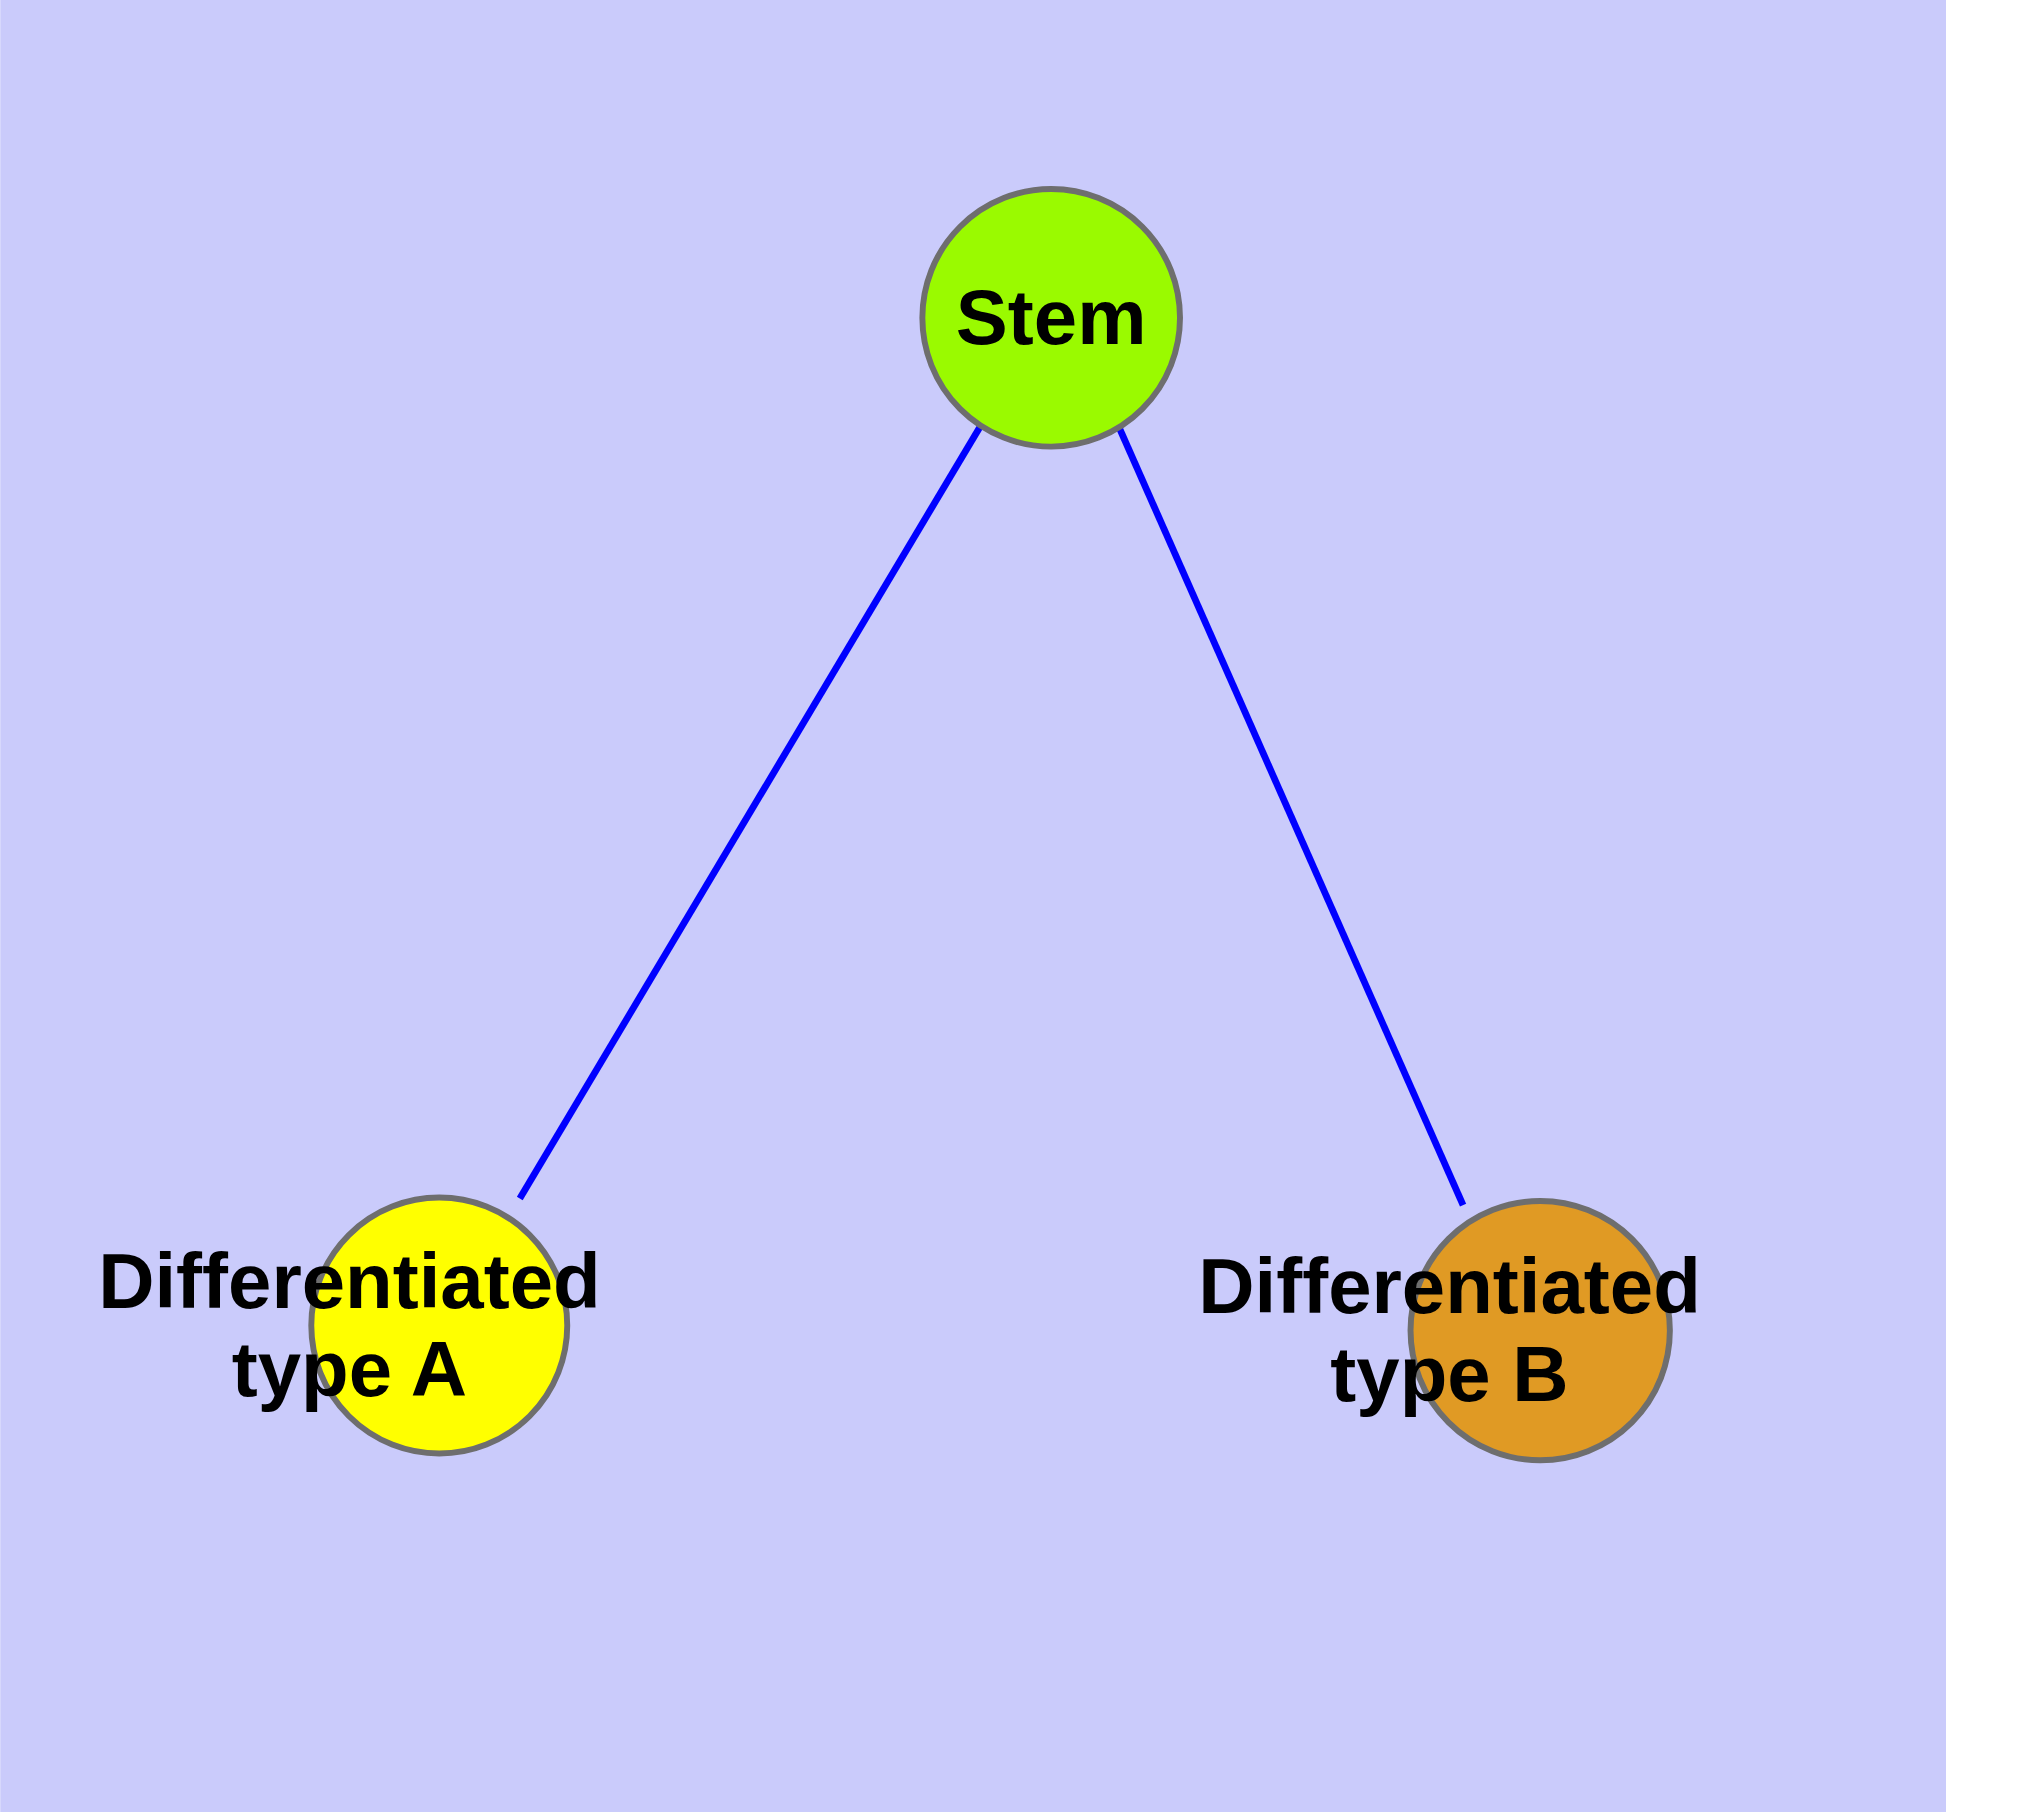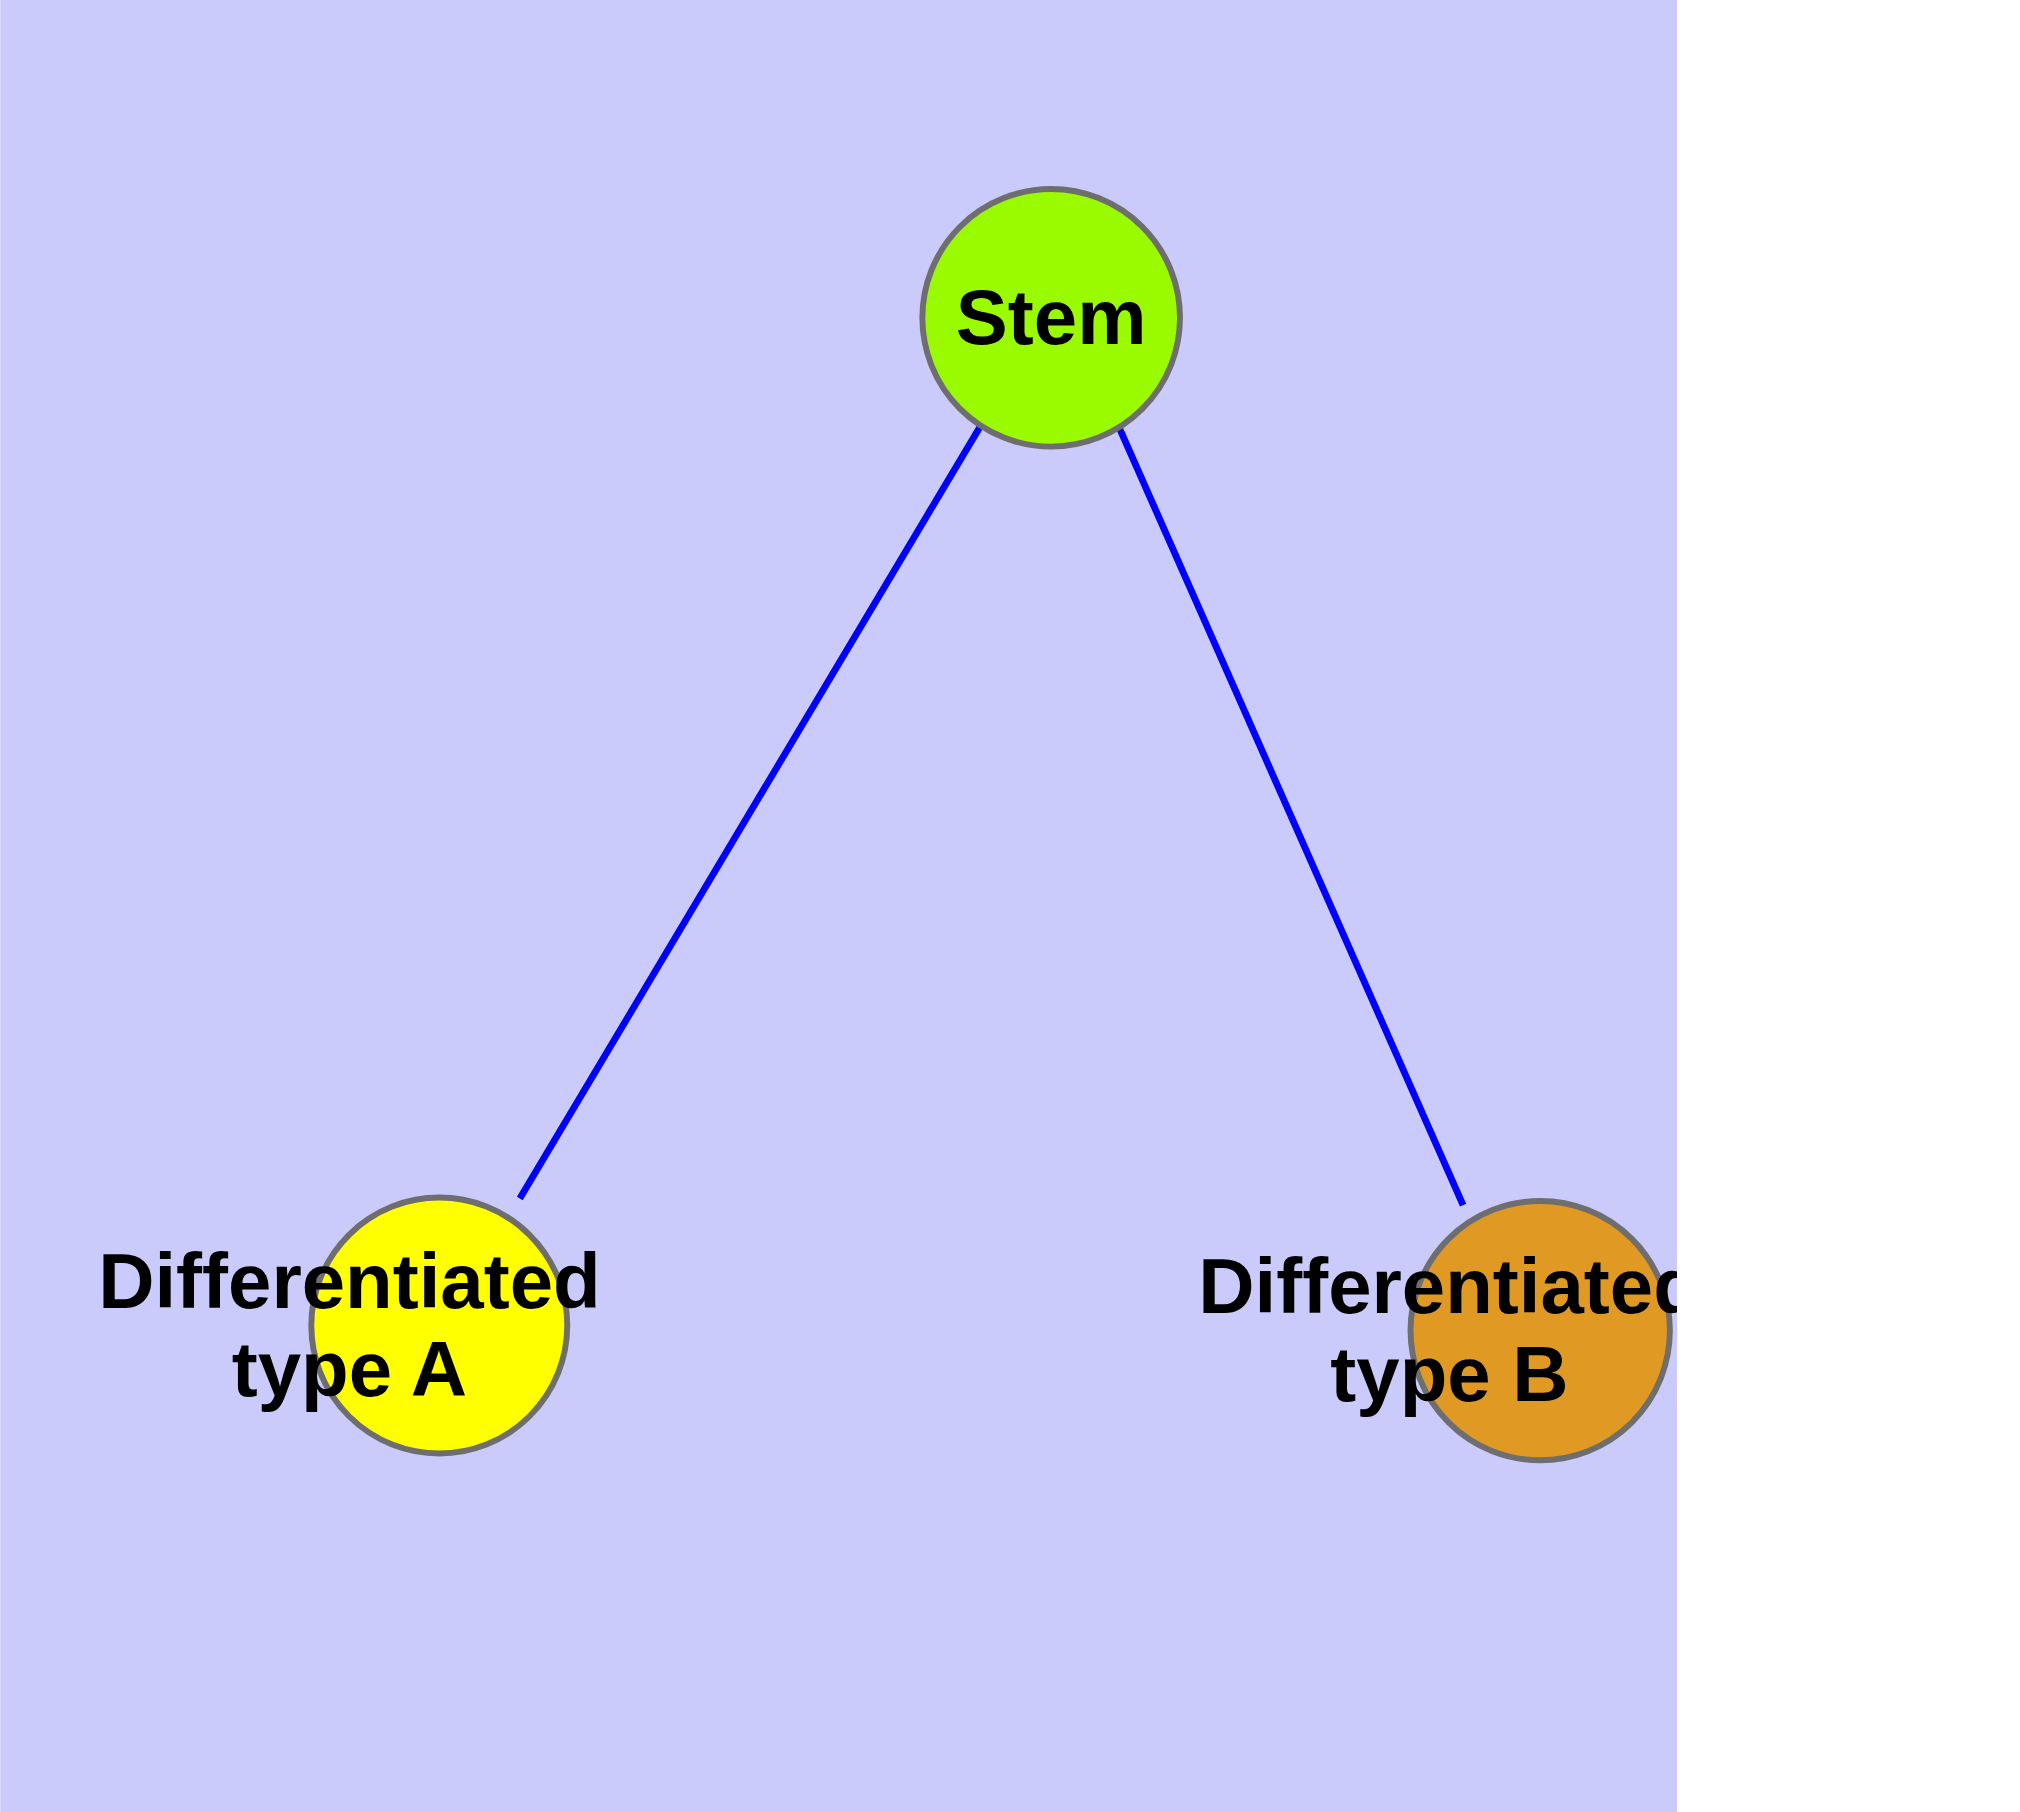--- a/index.html
+++ b/index.html
@@ -27,21 +27,21 @@
     font-weight: bold;
     fill: #000000;
     text-anchor: middle;
     dominant-baseline: alphabetic;
     paint-order: normal;
   }
 </style>
 </head>
 <body>
 
-<div id="stage" style="width: 1677px; height: 1812px;">
+<div id="stage" style="width: 1946px; height: 1812px;">
   <svg id="graph-canvas" viewBox="0 0 2384 2138" xmlns="http://www.w3.org/2000/svg" style="width: 2021px; height: 1812px;">
     <rect id="bg-rect" x="0" y="0" width="2384" height="2138" fill="#CACBFB"></rect>
     <g id="edges-layer">
         <line x1="1157" y1="502" x2="613" y2="1414" stroke="#0000FF" stroke-width="8" stroke-linecap="butt"></line>
         <line x1="1320" y1="504" x2="1726" y2="1422" stroke="#0000FF" stroke-width="8" stroke-linecap="butt"></line>
       </g>
     <g id="nodes-layer">
         <circle cx="1240" cy="375" r="152" fill="#9AFA00" stroke="#6E6E6E" stroke-width="7"></circle>
         <circle cx="518" cy="1564" r="151" fill="#FFFF00" stroke="#6E6E6E" stroke-width="7"></circle>
         <circle cx="1817" cy="1570" r="153" fill="#E09A24" stroke="#6E6E6E" stroke-width="7"></circle>

